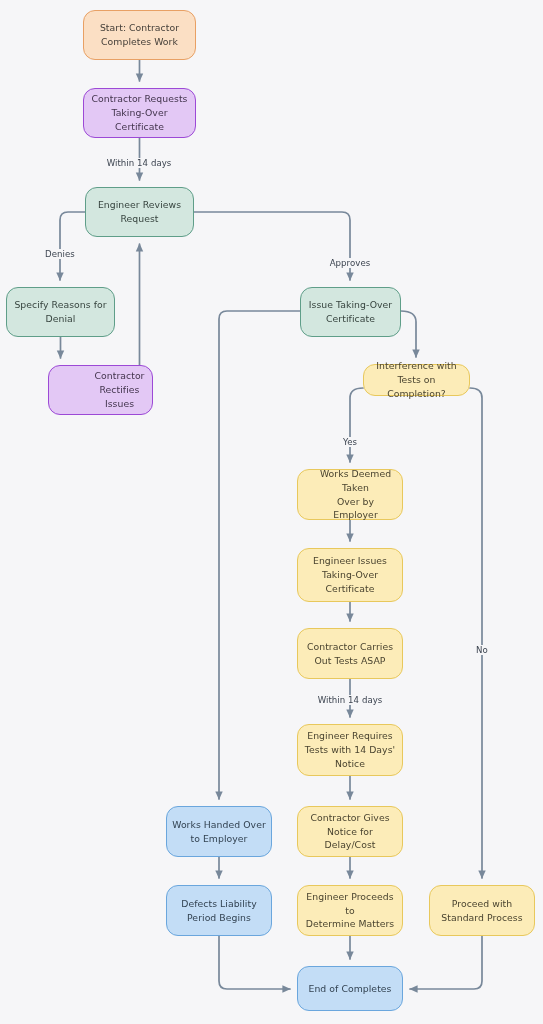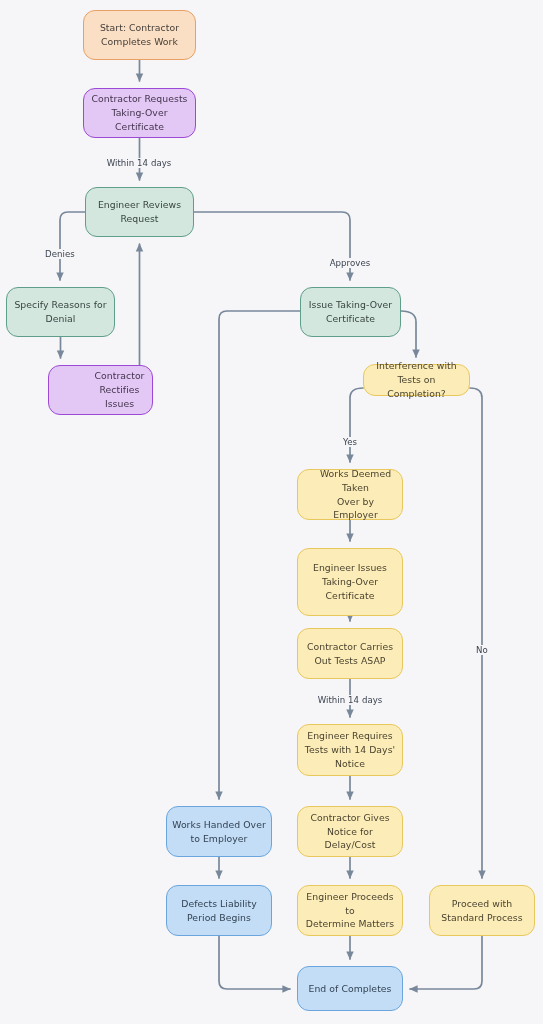--- a/index.html
+++ b/index.html
@@ -163,21 +163,21 @@
     </div>
   </div>
 
   <div class="node n-yellow" style="left:297px; top:469px; width:106px; height:51px;padding-left:16px;">
     <div>
       <span>Works Deemed Taken</span>
       <span>Over by Employer</span>
     </div>
   </div>
 
-  <div class="node n-yellow" style="left:297px; top:548px; width:106px; height:68px;">
+  <div class="node n-yellow" style="left:297px; top:548px; width:106px; height:54px;">
     <div>
       <span>Engineer Issues</span>
       <span>Taking-Over</span>
       <span>Certificate</span>
     </div>
   </div>
 
   <div class="node n-yellow" style="left:297px; top:628px; width:106px; height:51px;">
     <div>
       <span>Contractor Carries</span>

